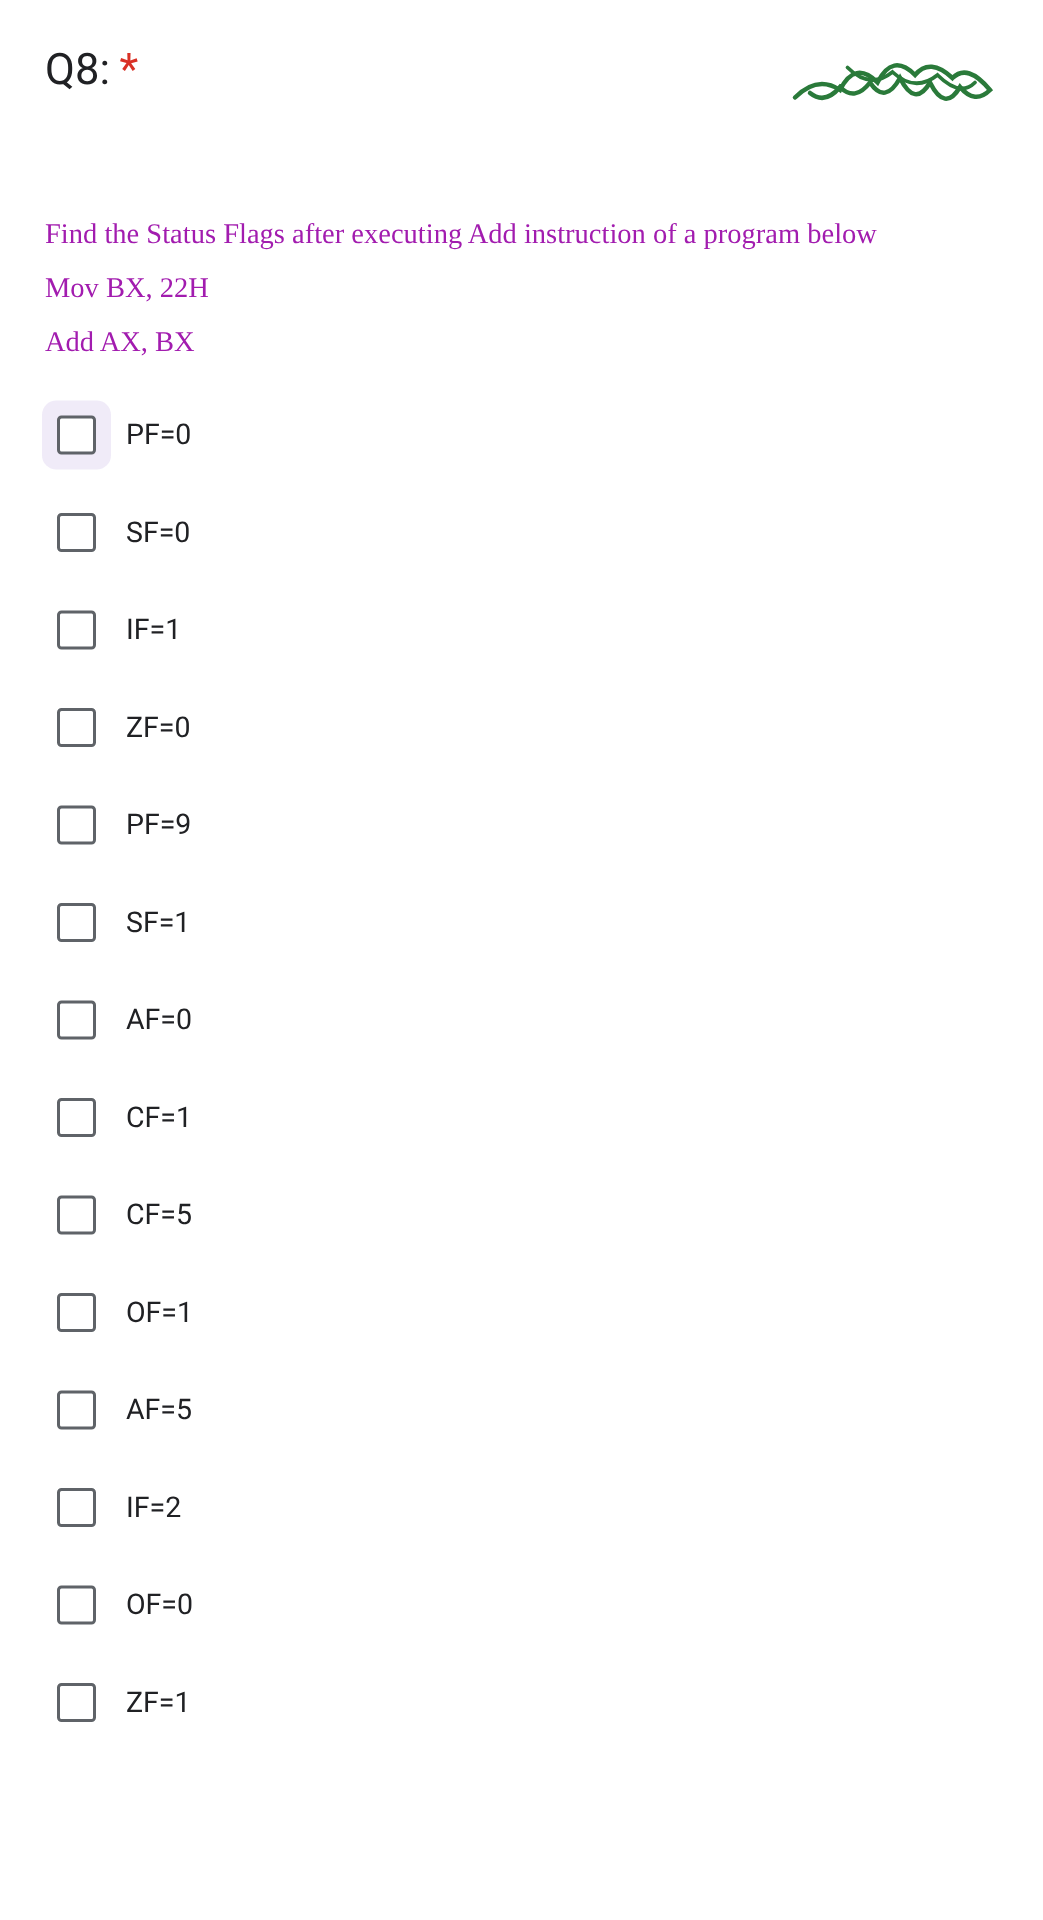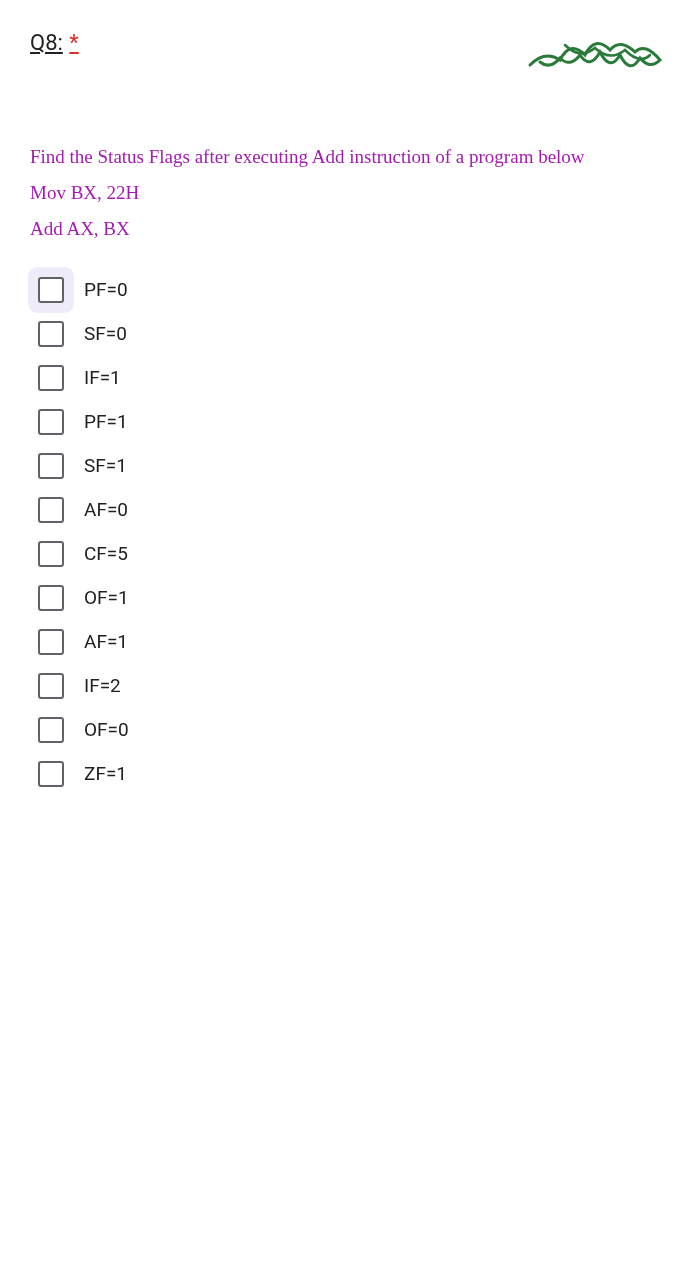--- a/index.html
+++ b/index.html
@@ -14,24 +14,23 @@
       padding: 30px 30px 30px 30px;
       position: relative;
     }
     .header {
       display: flex;
       justify-content: space-between;
       align-items: flex-start;
       margin-bottom: 50px;
     }
     .question-number {
-      font-size: 22px;
+      font-size: 29px;
       color: #202124;
       font-family: 'Google Sans', Roboto, Arial, sans-serif;
-      text-decoration: underline;
     }
     .required {
       color: #d93025;
       margin-left: 2px;
     }
     .signature {
       width: 140px;
       height: 60px;
       position: relative;
     }
@@ -45,21 +44,21 @@
       color: #a21caf;
       line-height: 1.8;
       margin-bottom: 30px;
     }
     .question-text div {
       margin-bottom: 2px;
     }
     .options {
       display: flex;
       flex-direction: column;
-      gap: 18px;
+      gap: 39px;
       padding-left: 8px;
       text-align: right;
     }
     .option {
       display: flex;
       align-items: center;
       gap: 20px;
     }
     .checkbox {
       width: 26px;
@@ -110,41 +109,49 @@
     <div class="option">
       <div class="checkbox"></div>
       <span class="option-label">SF=0</span>
     </div>
     <div class="option">
       <div class="checkbox"></div>
       <span class="option-label">IF=1</span>
     </div>
     <div class="option">
       <div class="checkbox"></div>
-      <span class="option-label">PF=1</span>
+      <span class="option-label">ZF=0</span>
+    </div>
+    <div class="option">
+      <div class="checkbox"></div>
+      <span class="option-label">PF=9</span>
     </div>
     <div class="option">
       <div class="checkbox"></div>
       <span class="option-label">SF=1</span>
     </div>
     <div class="option">
       <div class="checkbox"></div>
       <span class="option-label">AF=0</span>
     </div>
     <div class="option">
       <div class="checkbox"></div>
+      <span class="option-label">CF=1</span>
+    </div>
+    <div class="option">
+      <div class="checkbox"></div>
       <span class="option-label">CF=5</span>
     </div>
     <div class="option">
       <div class="checkbox"></div>
       <span class="option-label">OF=1</span>
     </div>
     <div class="option">
       <div class="checkbox"></div>
-      <span class="option-label">AF=1</span>
+      <span class="option-label">AF=5</span>
     </div>
     <div class="option">
       <div class="checkbox"></div>
       <span class="option-label">IF=2</span>
     </div>
     <div class="option">
       <div class="checkbox"></div>
       <span class="option-label">OF=0</span>
     </div>
     <div class="option">

